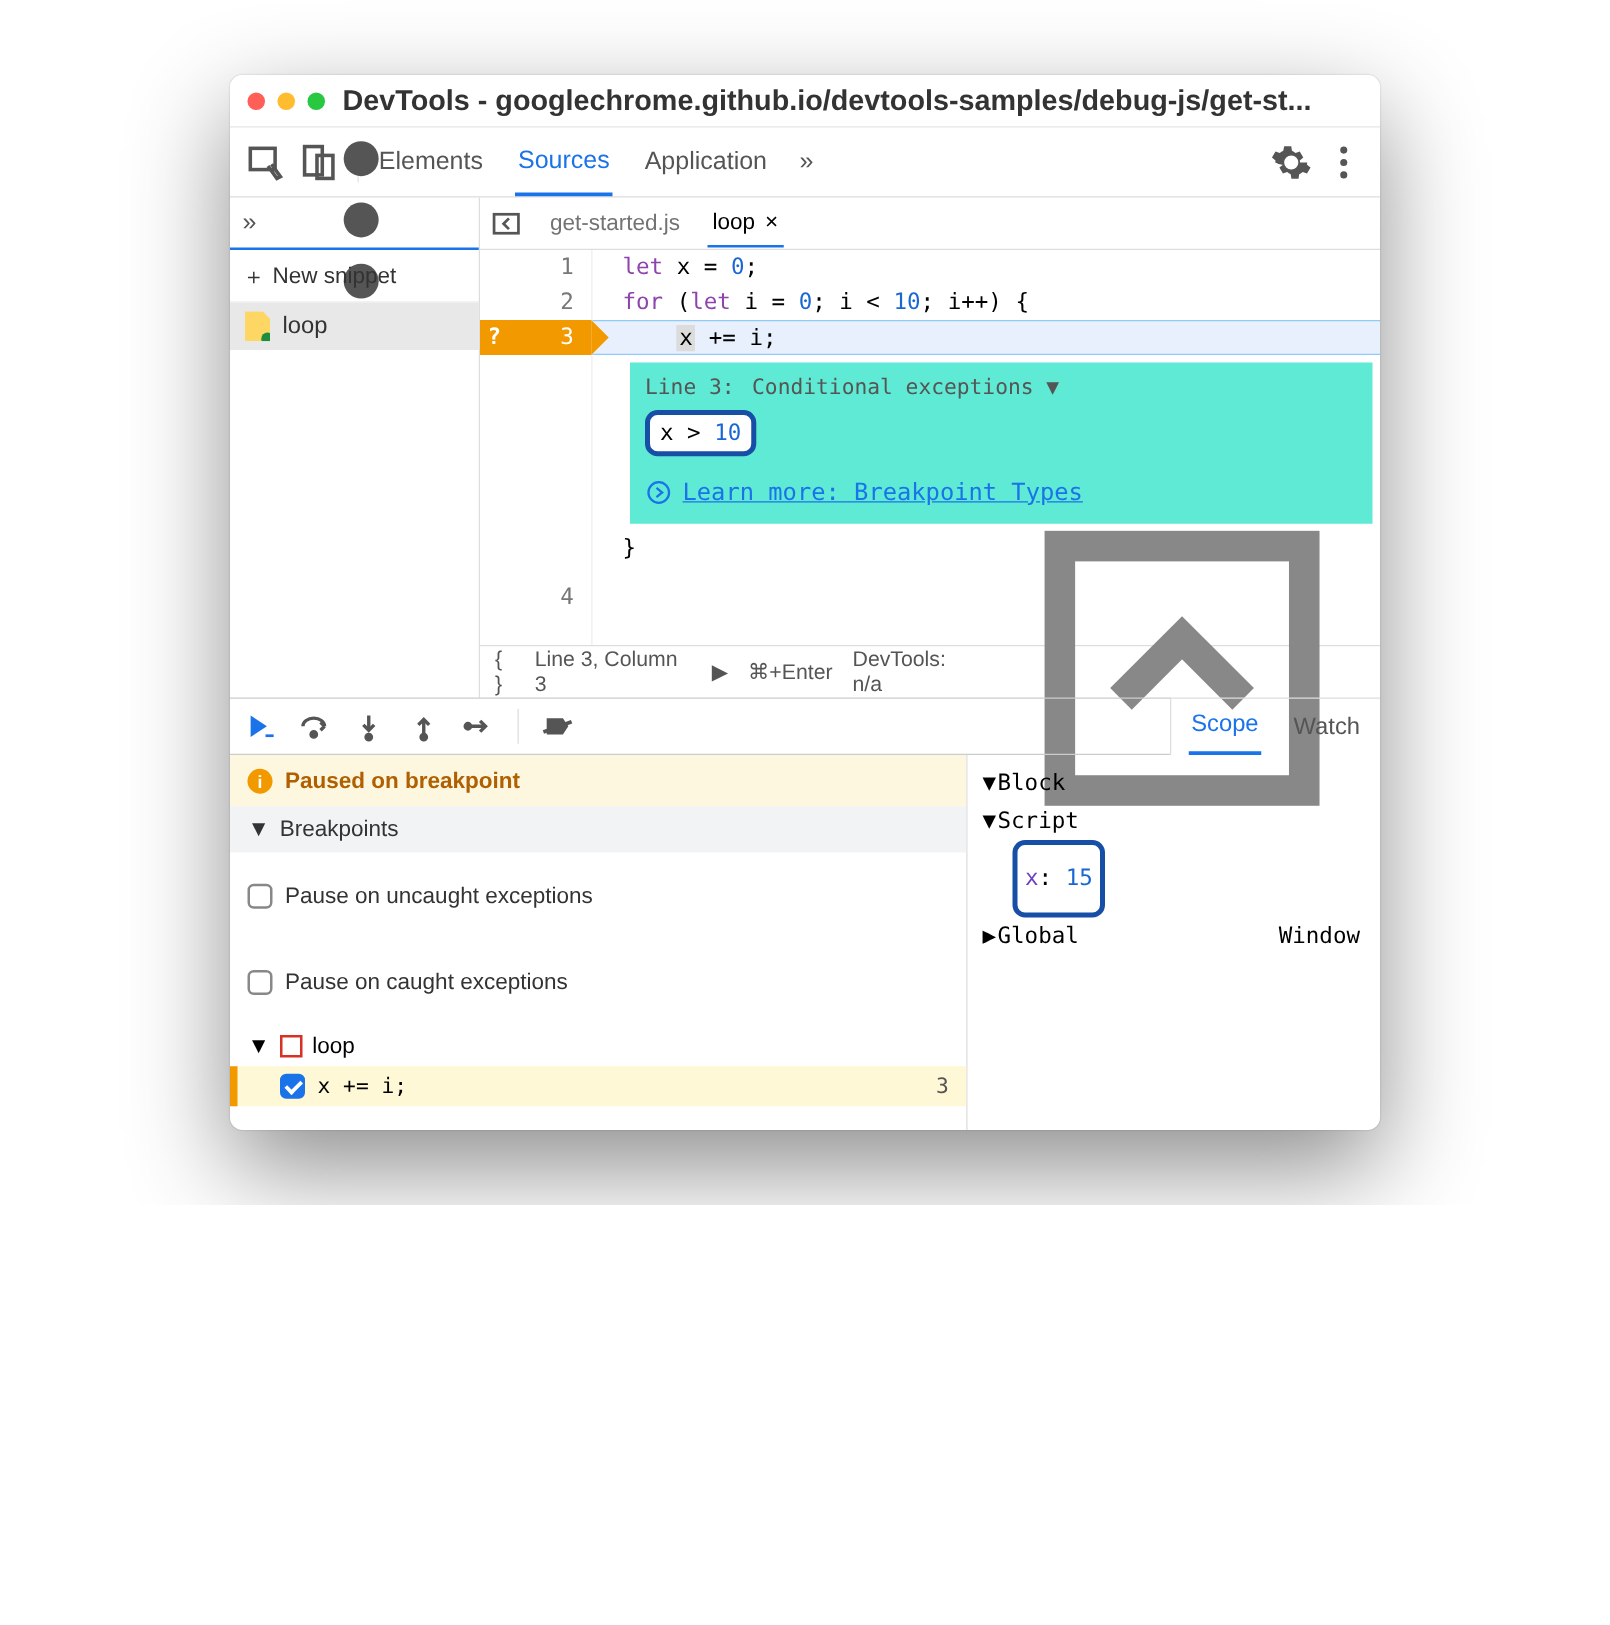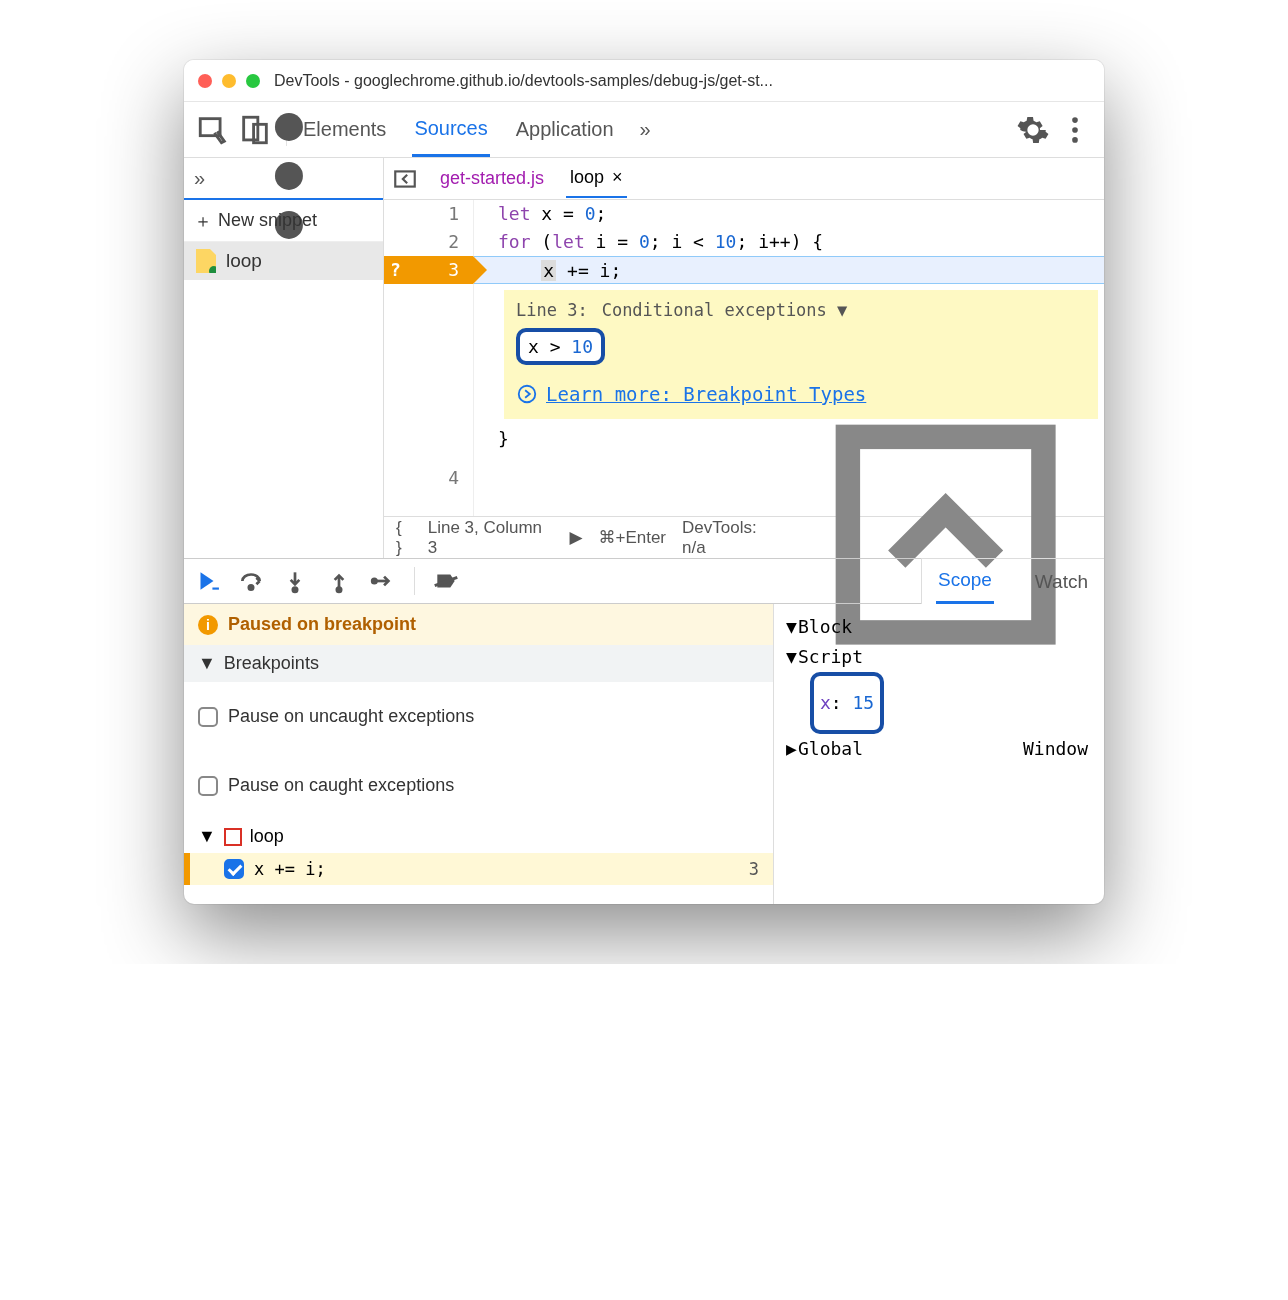--- a/index.html
+++ b/index.html
@@ -28,21 +28,21 @@
   background: #fff;
   border-bottom: 1px solid #e6e6e6;
   gap: 10px;
 }
 .traffic { display: flex; gap: 10px; margin-right: 4px; }
 .dot { width: 14px; height: 14px; border-radius: 50%; }
 .dot.red { background: #ff5f57; }
 .dot.yellow { background: #febc2e; }
 .dot.green { background: #28c840; }
 .titletext {
-  font-size: 16px; font-weight: 400; color: #333;
+  font-size: 23px; font-weight: 700; color: #333;
   white-space: nowrap; overflow: hidden; text-overflow: ellipsis;
   flex: 1;
 }
 .toolbar {
   display: flex; align-items: center; height: 56px;
   border-bottom: 1px solid #ddd; padding: 0 12px; gap: 8px;
 }
 .toolbar .iconbtn {
   width: 34px; height: 34px; display: flex; align-items: center; justify-content: center;
   color: #555; cursor: pointer;
@@ -75,21 +75,21 @@
 }
 .snippet-icon::after {
   content: ""; position: absolute; right: -3px; bottom: -3px;
   width: 10px; height: 10px; background: #1e8e3e; border-radius: 50%;
 }
 .editor-pane { flex: 1; display: flex; flex-direction: column; }
 .editor-tabs {
   display: flex; align-items: center; height: 42px; border-bottom: 1px solid #ddd;
   padding-left: 8px; gap: 18px; font-size: 18px;
 }
-.editor-tab { display: flex; align-items: center; gap: 8px; padding: 8px 4px; color: #a21caf; cursor: pointer; }
+.editor-tab { display: flex; align-items: center; gap: 8px; padding: 8px 4px; color: #737373; cursor: pointer; }
 .editor-tab.active { border-bottom: 2px solid #1a73e8; color: #000; }
 .nav-icon { width: 26px; height: 26px; color: #555; display:flex; align-items:center; justify-content:center; }
 .code-area { display: flex; flex: 1; font-family: "Menlo","Consolas",monospace; font-size: 18px; }
 .gutter { width: 90px; background: #fff; border-right: 1px solid #eee; }
 .grow { text-align: right; padding-right: 14px; line-height: 28px; color: #777; height: 28px; }
 .grow.bp {
   background: #f29900; color: #fff; position: relative;
 }
 .grow.bp::after {
   content: ""; position: absolute; right: -14px; top: 0;
@@ -97,21 +97,21 @@
   border-left: 14px solid #f29900;
 }
 .bp-q { position: absolute; left: 6px; color: #fff; font-weight: bold; }
 .codecol { flex: 1; }
 .codeline { line-height: 28px; height: 28px; padding-left: 24px; white-space: pre; }
 .codeline.paused { background: #e8f0fe; border-top: 1px solid #90caf9; border-bottom: 1px solid #90caf9; }
 .kw { color: #8e44ad; }
 .num { color: #1967d2; }
 .var-hl { background: #dcdcdc; padding: 0 2px; }
 .bp-editor {
-  margin: 6px 6px 6px 30px; background: #fef9c3; padding: 10px 12px 14px; font-family: inherit;
+  margin: 6px 6px 6px 30px; background: #5eead4; padding: 10px 12px 14px; font-family: inherit;
 }
 .bp-editor .head { color: #555; font-size: 17px; margin-bottom: 8px; display: flex; gap: 14px; align-items: center; }
 .bp-cond {
   background: #fff; padding: 4px 8px; display: inline-block; font-family: "Menlo",monospace;
   border: 4px solid #174ea6; border-radius: 10px;
 }
 .learn-link { margin-top: 18px; display: flex; align-items: center; gap: 8px; }
 .learn-link a { color: #1a73e8; text-decoration: underline; font-size: 19px; }
 .statusbar {
   display: flex; align-items: center; gap: 16px; height: 42px; border-top: 1px solid #ddd;
@@ -156,21 +156,21 @@
 .bp-file .fileicon {
   width: 18px; height: 18px; border: 2px solid #d93025; display:inline-block;
 }
 .bp-hit {
   background: #fff8d6; display: flex; align-items: center; padding: 6px 14px 6px 34px;
   font-family: "Menlo",monospace; font-size: 17px; border-left: 6px solid #f29900;
 }
 .bp-hit .linenum { margin-left: auto; color: #555; }
 .lower-right { width: 330px; display:flex; flex-direction:column; }
 .scope-tabs {
-  display: flex; gap: 39px; padding: 0 14px; height: 46px; align-items: center;
+  display: flex; gap: 24px; padding: 0 14px; height: 46px; align-items: center;
   border-top: 1px solid #ddd; font-size: 19px;
 }
 .scope-tab { padding: 10px 2px; color: #555; cursor:pointer; }
 .scope-tab.active { color: #1a73e8; border-bottom: 3px solid #1a73e8; }
 .scope-body { padding: 8px 12px; font-family: "Menlo",monospace; font-size: 18px; line-height: 30px; }
 .scope-body .caret { display:inline-block; width:12px; }
 .scope-prop { padding-left: 24px; }
 .propname { color: #6f42c1; }
 .propval { color: #1967d2; }
 .hl-ring { border: 4px solid #174ea6; border-radius: 10px; padding: 12px 6px; display:inline-block; }

